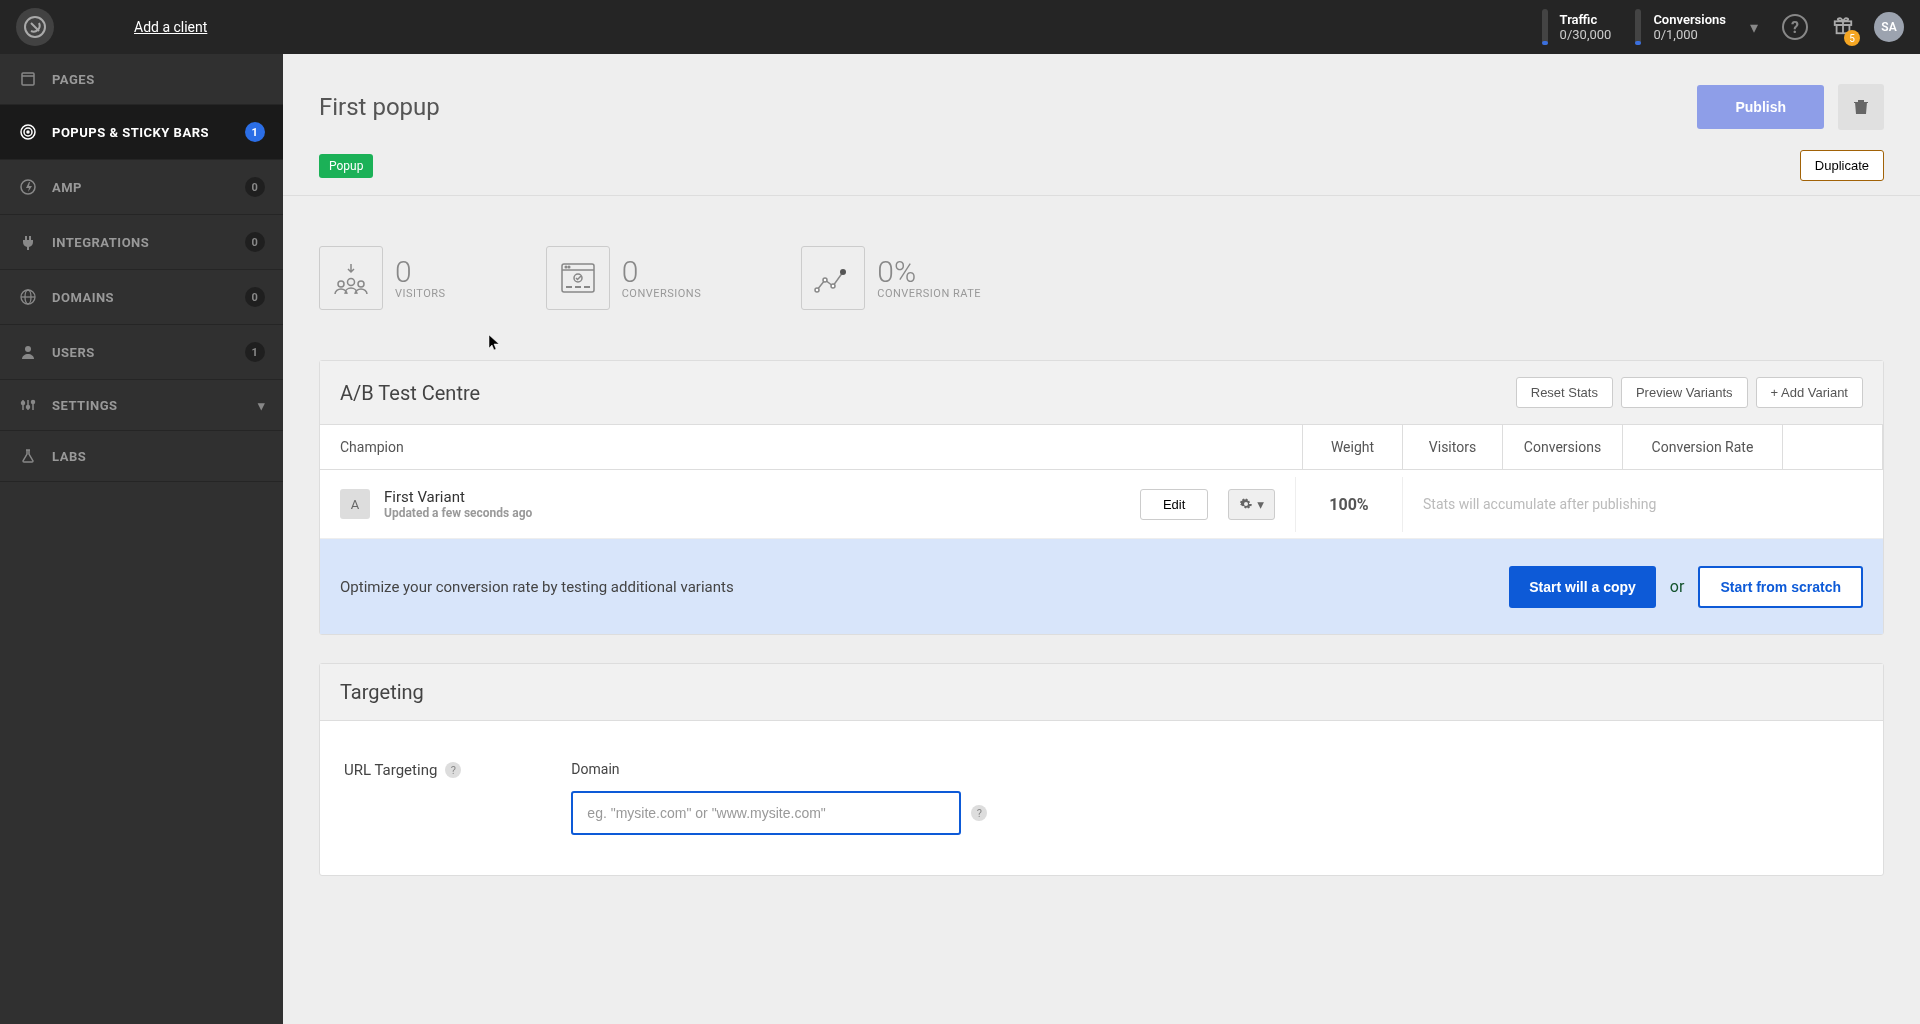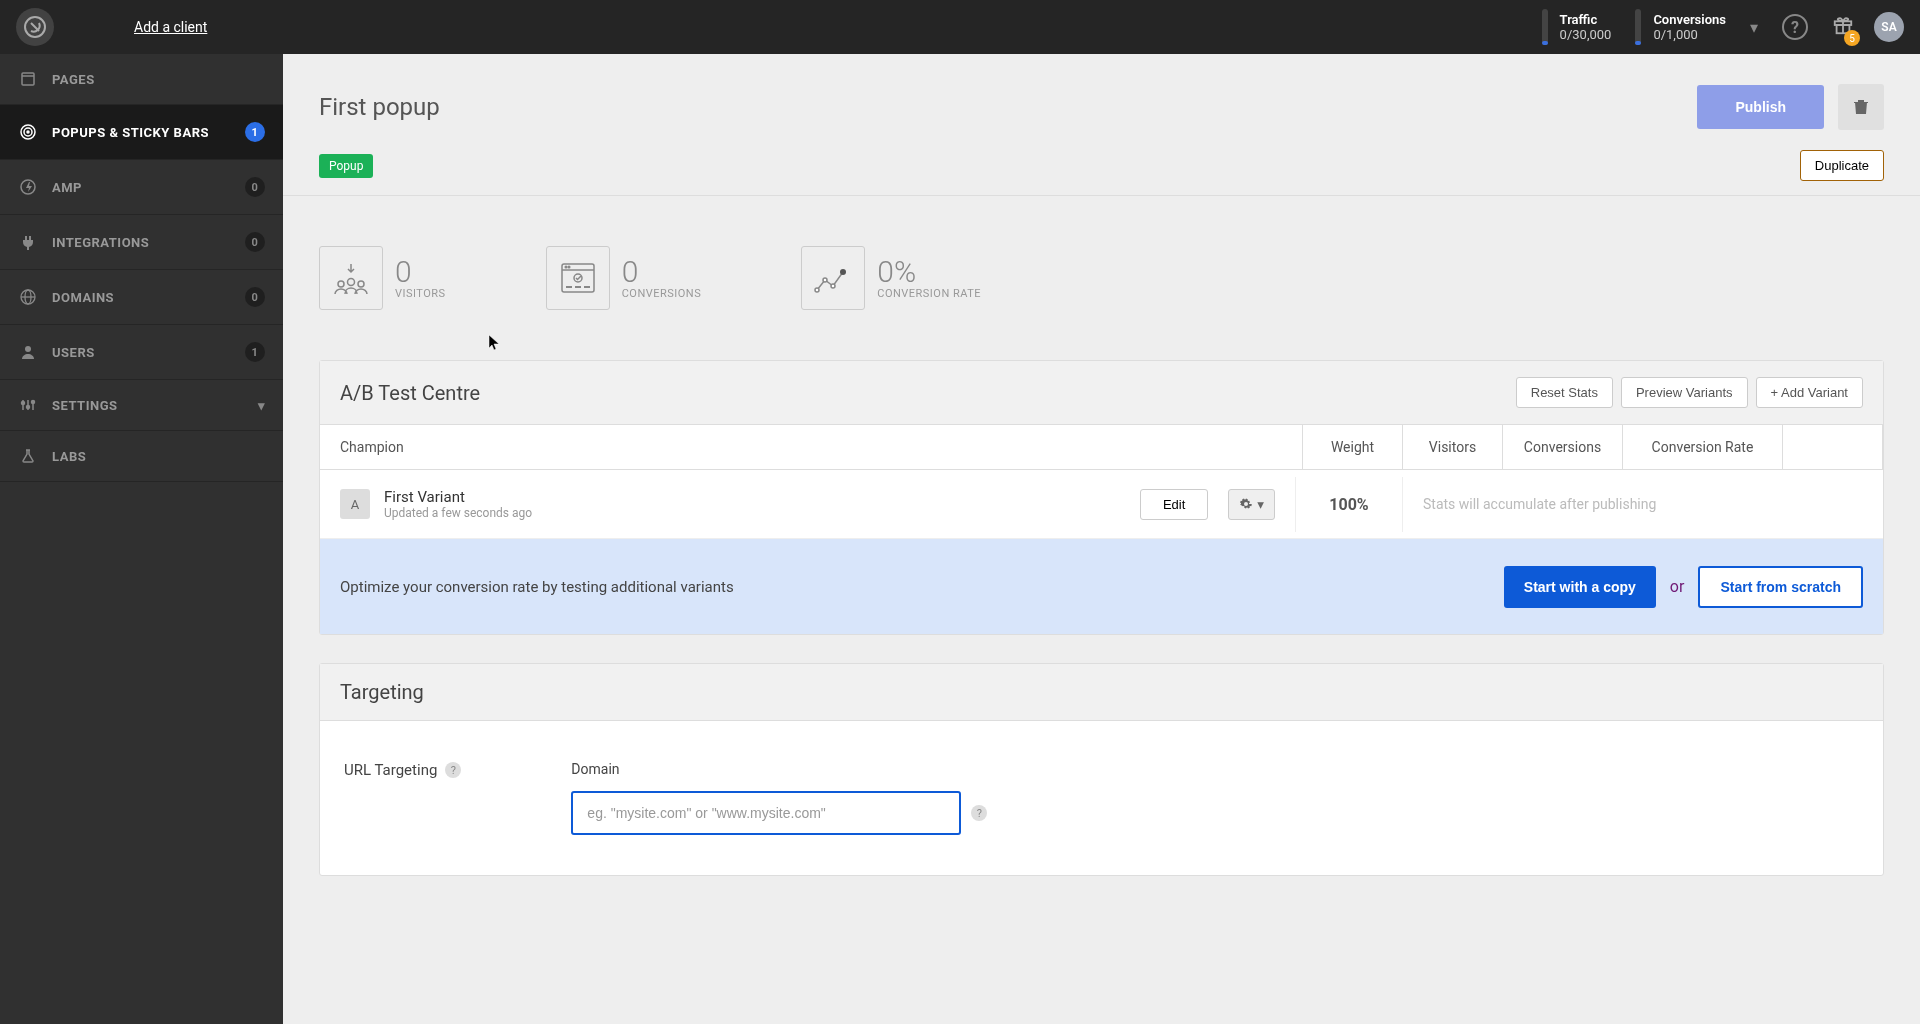--- a/index.html
+++ b/index.html
@@ -62,30 +62,30 @@
 .col-visitors { width: 100px; text-align: center; }
 .col-conversions { width: 120px; text-align: center; }
 .col-rate { width: 160px; text-align: center; }
 .col-end { width: 100px; }
 
 .ab-row { display: flex; align-items: center; border-bottom: 1px solid #eee; }
 .ab-cell { padding: 18px 20px; }
 .variant-cell { flex: 1; display: flex; align-items: center; gap: 14px; }
 .variant-badge { width: 30px; height: 30px; background: #ddd; border-radius: 3px; display: flex; align-items: center; justify-content: center; color: #666; font-size: 13px; }
 .variant-name { font-size: 15px; color: #333; }
-.variant-meta { font-size: 12px; color: #999; }
+.variant-meta { font-size: 12px; color: #999; font-weight: bold; }
 .btn-edit { background: #fff; border: 1px solid #ccc; padding: 7px 22px; border-radius: 3px; cursor: pointer; font-size: 13px; }
 .btn-gear { background: #efefef; border: 1px solid #ccc; padding: 7px 10px; border-radius: 3px; cursor: pointer; margin-left: 6px; display: flex; align-items: center; gap: 4px; color: #666; }
 .weight-cell { width: 108px; text-align: center; border-left: 1px solid #eee; border-right: 1px solid #eee; color: #555; font-weight: bold; }
 .pending-cell { flex: 0 0 480px; text-align: left; color: #bbb; font-size: 14px; }
 
 .optimize-bar { background: #d8e5fa; padding: 22px 20px; display: flex; align-items: center; }
 .optimize-text { color: #444; font-size: 15px; flex: 1; }
 .btn-primary { background: #0d5ad7; color: #fff; border: none; padding: 13px 20px; font-size: 14px; font-weight: 600; border-radius: 3px; cursor: pointer; }
-.or-text { margin: 16px 14px; color: #701a75; }
+.or-text { margin: 16px 14px; color: #14532d; }
 .btn-outline-primary { background: #fff; color: #0d5ad7; border: 2px solid #0d5ad7; padding: 11px 20px; font-size: 14px; font-weight: 600; border-radius: 3px; cursor: pointer; }
 
 .targeting-body { padding: 40px 24px; display: flex; gap: 110px; align-items: flex-start; }
 .target-label { font-size: 15px; color: #444; display: flex; align-items: center; gap: 8px; }
 .help-dot { width: 16px; height: 16px; border-radius: 50%; background: #ddd; color: #888; font-size: 11px; display: flex; align-items: center; justify-content: center; cursor: pointer; }
 .target-right { }
 .field-label { font-size: 14px; color: #444; margin-bottom: 14px; }
 .domain-row { display: flex; align-items: center; gap: 10px; }
 .domain-input { width: 390px; padding: 12px 14px; border: 2px solid #0d5ad7; border-radius: 3px; font-size: 14px; outline: none; }
 .domain-input::placeholder { color: #999; }
@@ -314,21 +314,21 @@
                 <path d="M7 9a2 2 0 100-4 2 2 0 000 4zm5-2l1 .5-.8 1.8-1-.3a4 4 0 01-.7.7l.3 1-1.8.8-.5-1a4 4 0 01-1 0l-.5 1-1.8-.8.3-1a4 4 0 01-.7-.7l-1 .3L1 7.5l1-.5a4 4 0 010-1l-1-.5.8-1.8 1 .3a4 4 0 01.7-.7l-.3-1L5 1.5l.5 1a4 4 0 011 0l.5-1 1.8.8-.3 1a4 4 0 01.7.7l1-.3.8 1.8-1 .5a4 4 0 010 1z"></path>
               </svg>
             <span>▾</span>
           </button>
         </div>
         <div class="ab-cell weight-cell">100%</div>
         <div class="ab-cell pending-cell">Stats will accumulate after publishing</div>
       </div>
       <div class="optimize-bar">
         <div class="optimize-text">Optimize your conversion rate by testing additional variants</div>
-        <button class="btn-primary">Start with a copy</button>
+        <button class="btn-primary">Start will a copy</button>
         <span class="or-text">or</span>
         <button class="btn-outline-primary">Start from scratch</button>
       </div>
     </div>
 
     <div class="panel">
       <div class="panel-head">
         <div class="panel-title">Targeting</div>
       </div>
       <div class="targeting-body">

